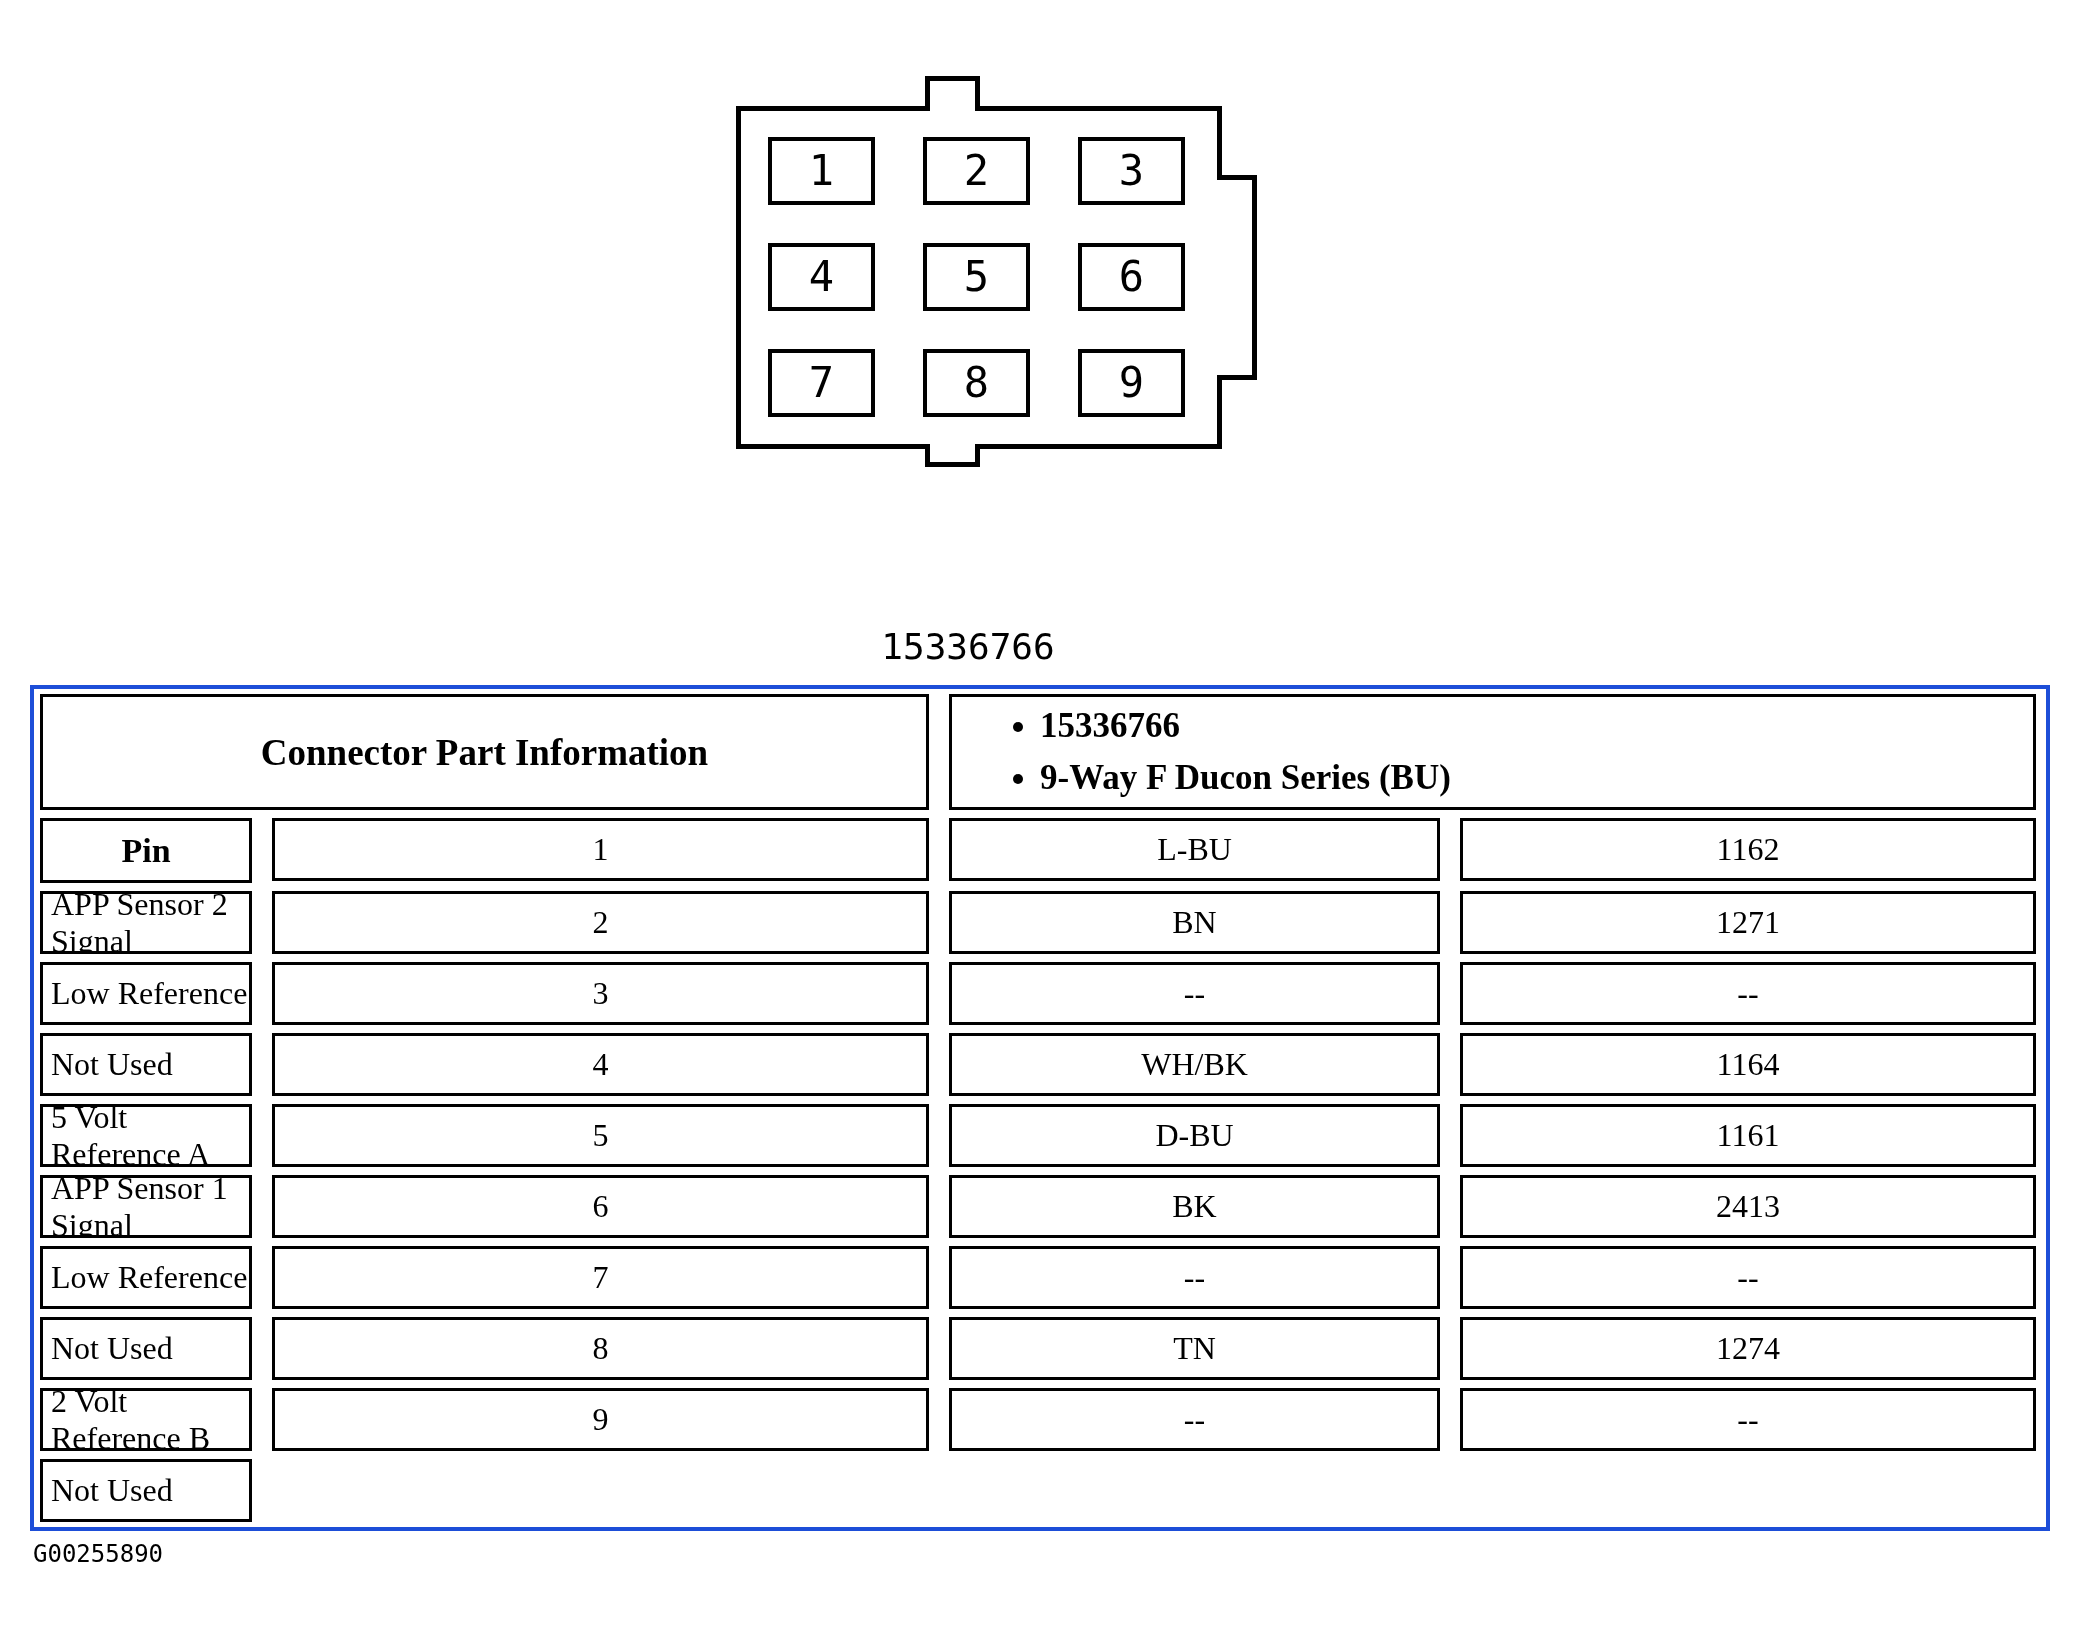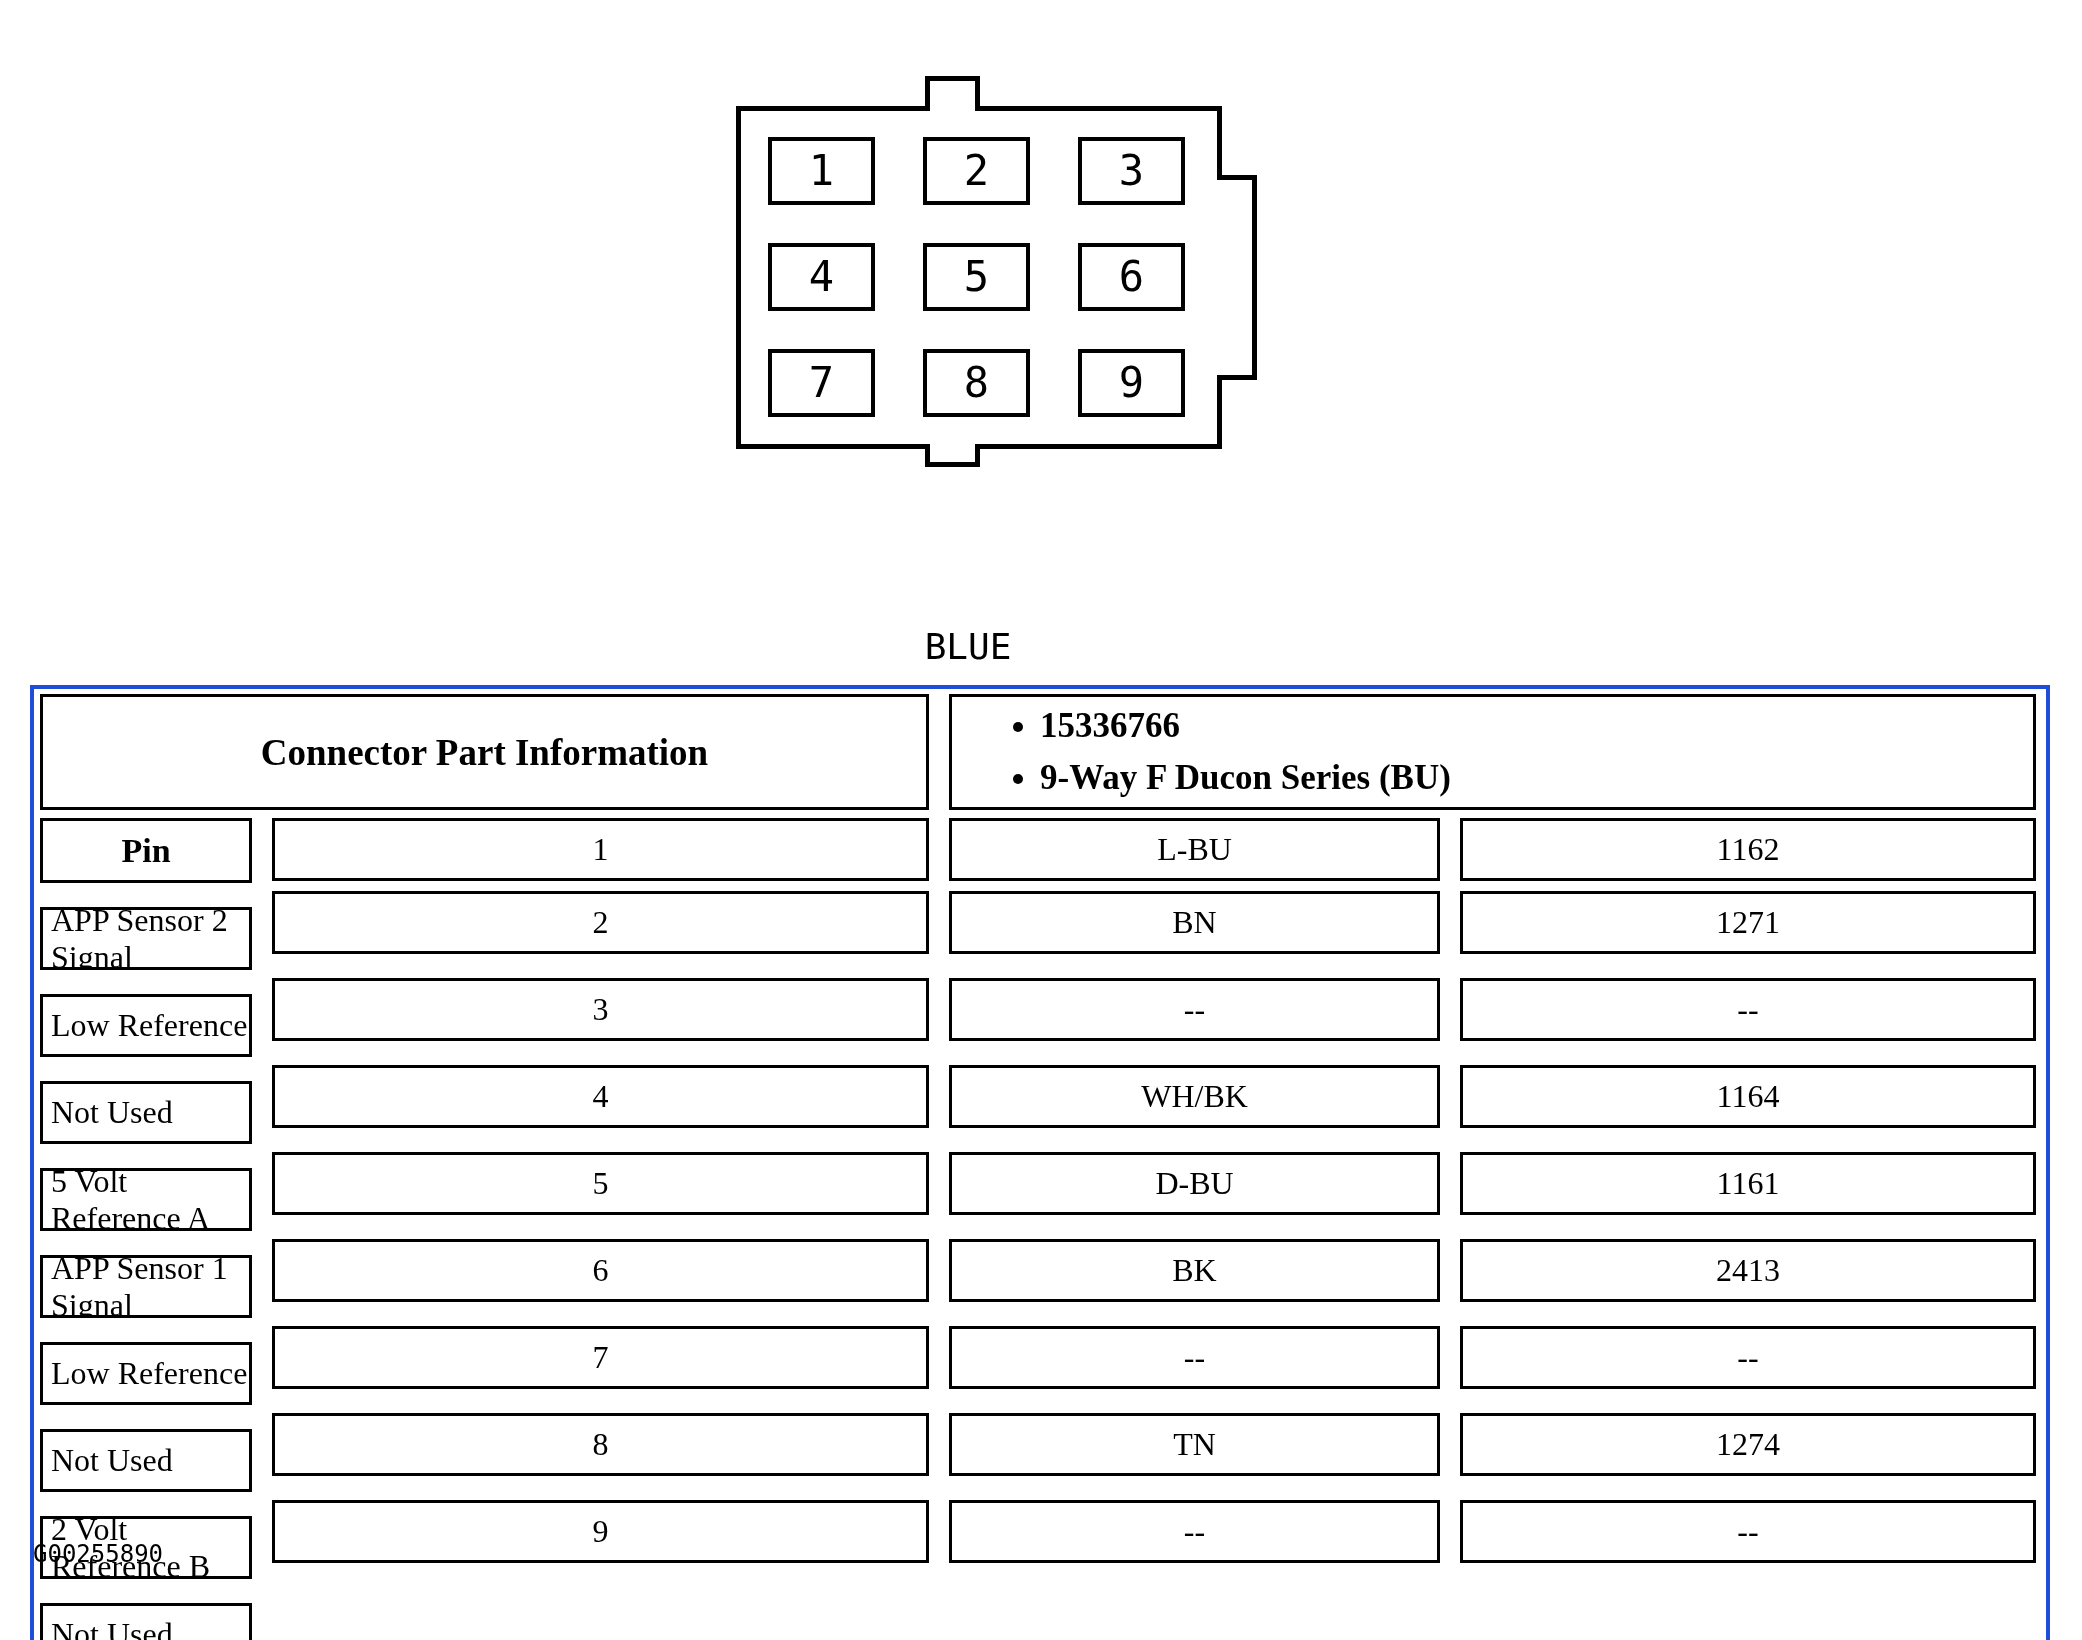--- a/index.html
+++ b/index.html
@@ -109,21 +109,20 @@
     margin: 0;
     padding-left: 88px;
     list-style: disc;
     font-weight: bold;
     font-size: 35px;
     line-height: 52px;
   }
   .cell.func {
     justify-content: flex-start;
     padding-left: 8px;
-    margin-top: 16px;
   }
 
   .figure-id {
     position: absolute;
     left: 33px; top: 1540px;
     font-family: "DejaVu Sans Mono", monospace;
     font-size: 24px;
   }
 </style>
 </head>
@@ -157,21 +156,20 @@
       <span>7</span>
     </div>
   <div class="pin-box pc2 pr3">
       <span>8</span>
     </div>
   <div class="pin-box pc3 pr3">
       <span>9</span>
     </div>
 
   <div class="conn-caption">
-    <div>BLUE</div>
     <div>15336766</div>
   </div>
 </div>
 
 <div class="part-table">
   <div class="pt-grid">
 
     <div class="cell hrow info-title">Connector Part Information</div>
     <div class="cell hrow info-list">
       <ul>

